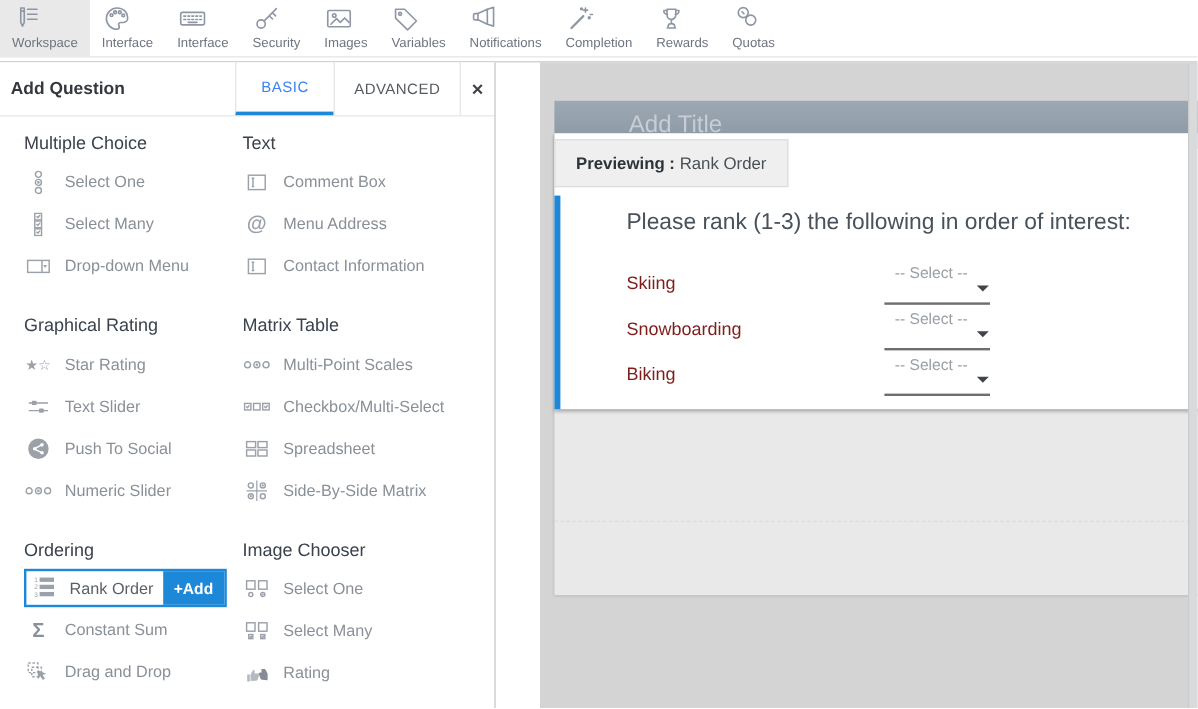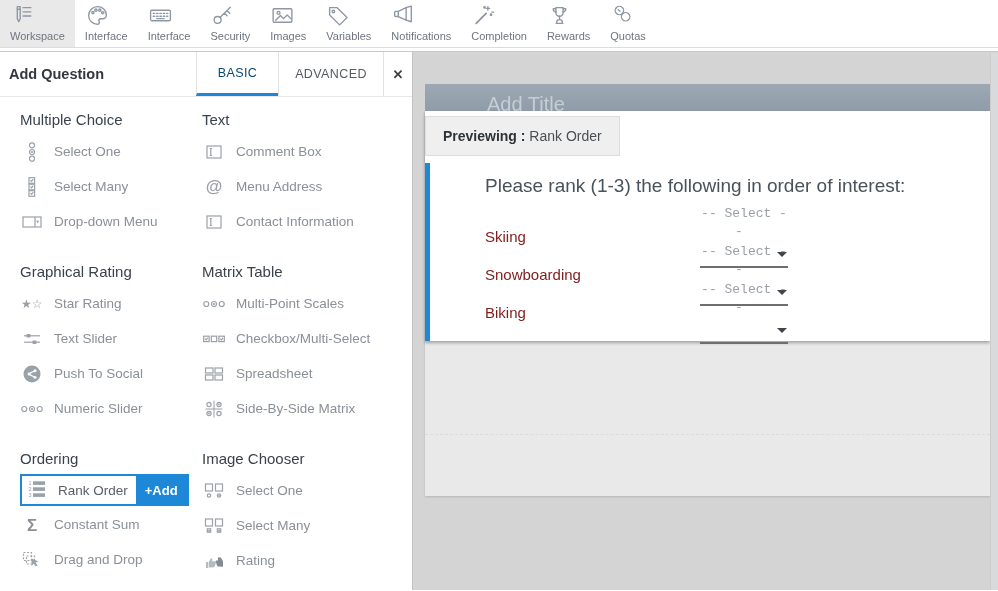--- a/index.html
+++ b/index.html
@@ -9,29 +9,29 @@
 
   
   .toolbar { height:48px; display:flex; align-items:stretch; background:#fff; border-bottom:1px solid #dcdcdc; }
   .tool { display:flex; flex-direction:column; align-items:flex-start; justify-content:flex-start; padding:3px 10px 0; cursor:pointer; }
   .tool.active { background:#e9e9e9; }
   .tool svg { width:25px; height:25px; stroke:#8e97a3; fill:none; stroke-width:1.3; stroke-linecap:round; stroke-linejoin:round; }
   .tool-label { font-size:11px; color:#6e7580; margin-top:2px; white-space:nowrap; }
   .subbar { height:4px; background:#fff; border-bottom:1px solid #c9c9c9; }
 
   
-  .main { display:flex; height:538px; }
+  .main { display:flex; height:538px;gap:37px; }
   .left-panel { width:413px; background:#fff; border-right:1px solid #c2c2c2; }
 
   .panel-header { height:45px; display:flex; align-items:stretch; border-bottom:1px solid #e7e7e7; }
   .panel-title { flex:1; display:flex; align-items:center; padding-left:9px; font-size:14.5px; font-weight:bold; color:#33383e; }
   .tab { display:flex; align-items:center; justify-content:center; font-size:12.5px; letter-spacing:.4px; color:#555b61; border-left:1px solid #e3e3e3; cursor:pointer; }
   .tab-basic { width:82px; }
   .tab-advanced { width:105px; }
-  .tab.active { color:#0c4a6e; border-bottom:3px solid #1d87d8; }
+  .tab.active { color:#3b82f6; border-bottom:3px solid #1d87d8; }
   .panel-close { width:29px; display:flex; align-items:center; justify-content:center; border-left:1px solid #e3e3e3; color:#3c4247; font-size:13px; font-weight:bold; cursor:pointer; }
 
   .panel-body { display:grid; grid-template-columns:182px 1fr; padding:4px 0 0 20px; }
   .section { margin-bottom:14px; }
   .section-title { font-size:15px; color:#3a424c; margin:10px 0 6px; }
   .item { display:flex; align-items:center; height:35px; color:#8a9097; font-size:13.5px; cursor:pointer; }
   .item .icn { width:24px; min-width:24px; display:flex; justify-content:center; align-items:center; margin-right:10px; }
   .item .icn svg { stroke:#9ba1a9; fill:none; stroke-width:1.2; }
   .sel-wrap { display:inline-flex; align-items:stretch; border:2px solid #1d87d8; background:#fff; height:32px; margin:1px 0; }
   .sel-left { display:flex; align-items:center; padding:0 8px 0 4px; }
@@ -46,21 +46,21 @@
   .page-dash { position:absolute; left:0; right:0; top:323px; border-top:1px dashed #dcdcdc; }
   .title-bar { position:absolute; left:12px; top:32px; width:565px; height:40px; background:linear-gradient(#9da8b4,#8995a2); color:#c7cdd4; font-size:20px; line-height:40px; padding-left:62px; }
   .card { position:absolute; left:12px; top:59px; width:565px; height:230px; background:#fff; box-shadow:0 2px 3px rgba(0,0,0,.3); }
   .badge { position:absolute; left:0; top:5px; background:#efefef; border:1px solid #dddddd; padding:11px 17px; font-size:14px; color:#4a4f55; white-space:nowrap; }
   .badge b { color:#2e3338; }
   .q-block { position:absolute; left:0; right:0; top:52px; bottom:0; border-left:5px solid #1d87d8; }
   .q-text { margin:12px 0 0 55px; font-size:19px; color:#49525b; }
   .q-rows { margin:20px 0 0 55px; }
   .q-row { display:flex; align-items:center; height:38px; }
   .q-row-label { width:215px; font-size:15px; color:#7f1d1d; }
-  .select { position:relative; width:88px; border-bottom:2px solid #6e6e6e; padding:0 0 26px; text-align:center; cursor:pointer;font-family:Liberation Mono, monospace; }
+  .select { position:relative; width:88px; border-bottom:2px solid #6e6e6e; padding:0 0 15px; text-align:center; cursor:pointer; }
   .select-text { font-size:13px; color:#9aa0a6; padding-right:10px; }
   .caret { position:absolute; right:1px; bottom:9px; width:0; height:0; border-left:5px solid transparent; border-right:5px solid transparent; border-top:5px solid #3f454b; }
 </style>
 </head>
 <body>
 
 <div class="app">
 
   <div class="toolbar">
     <div class="tool active">

